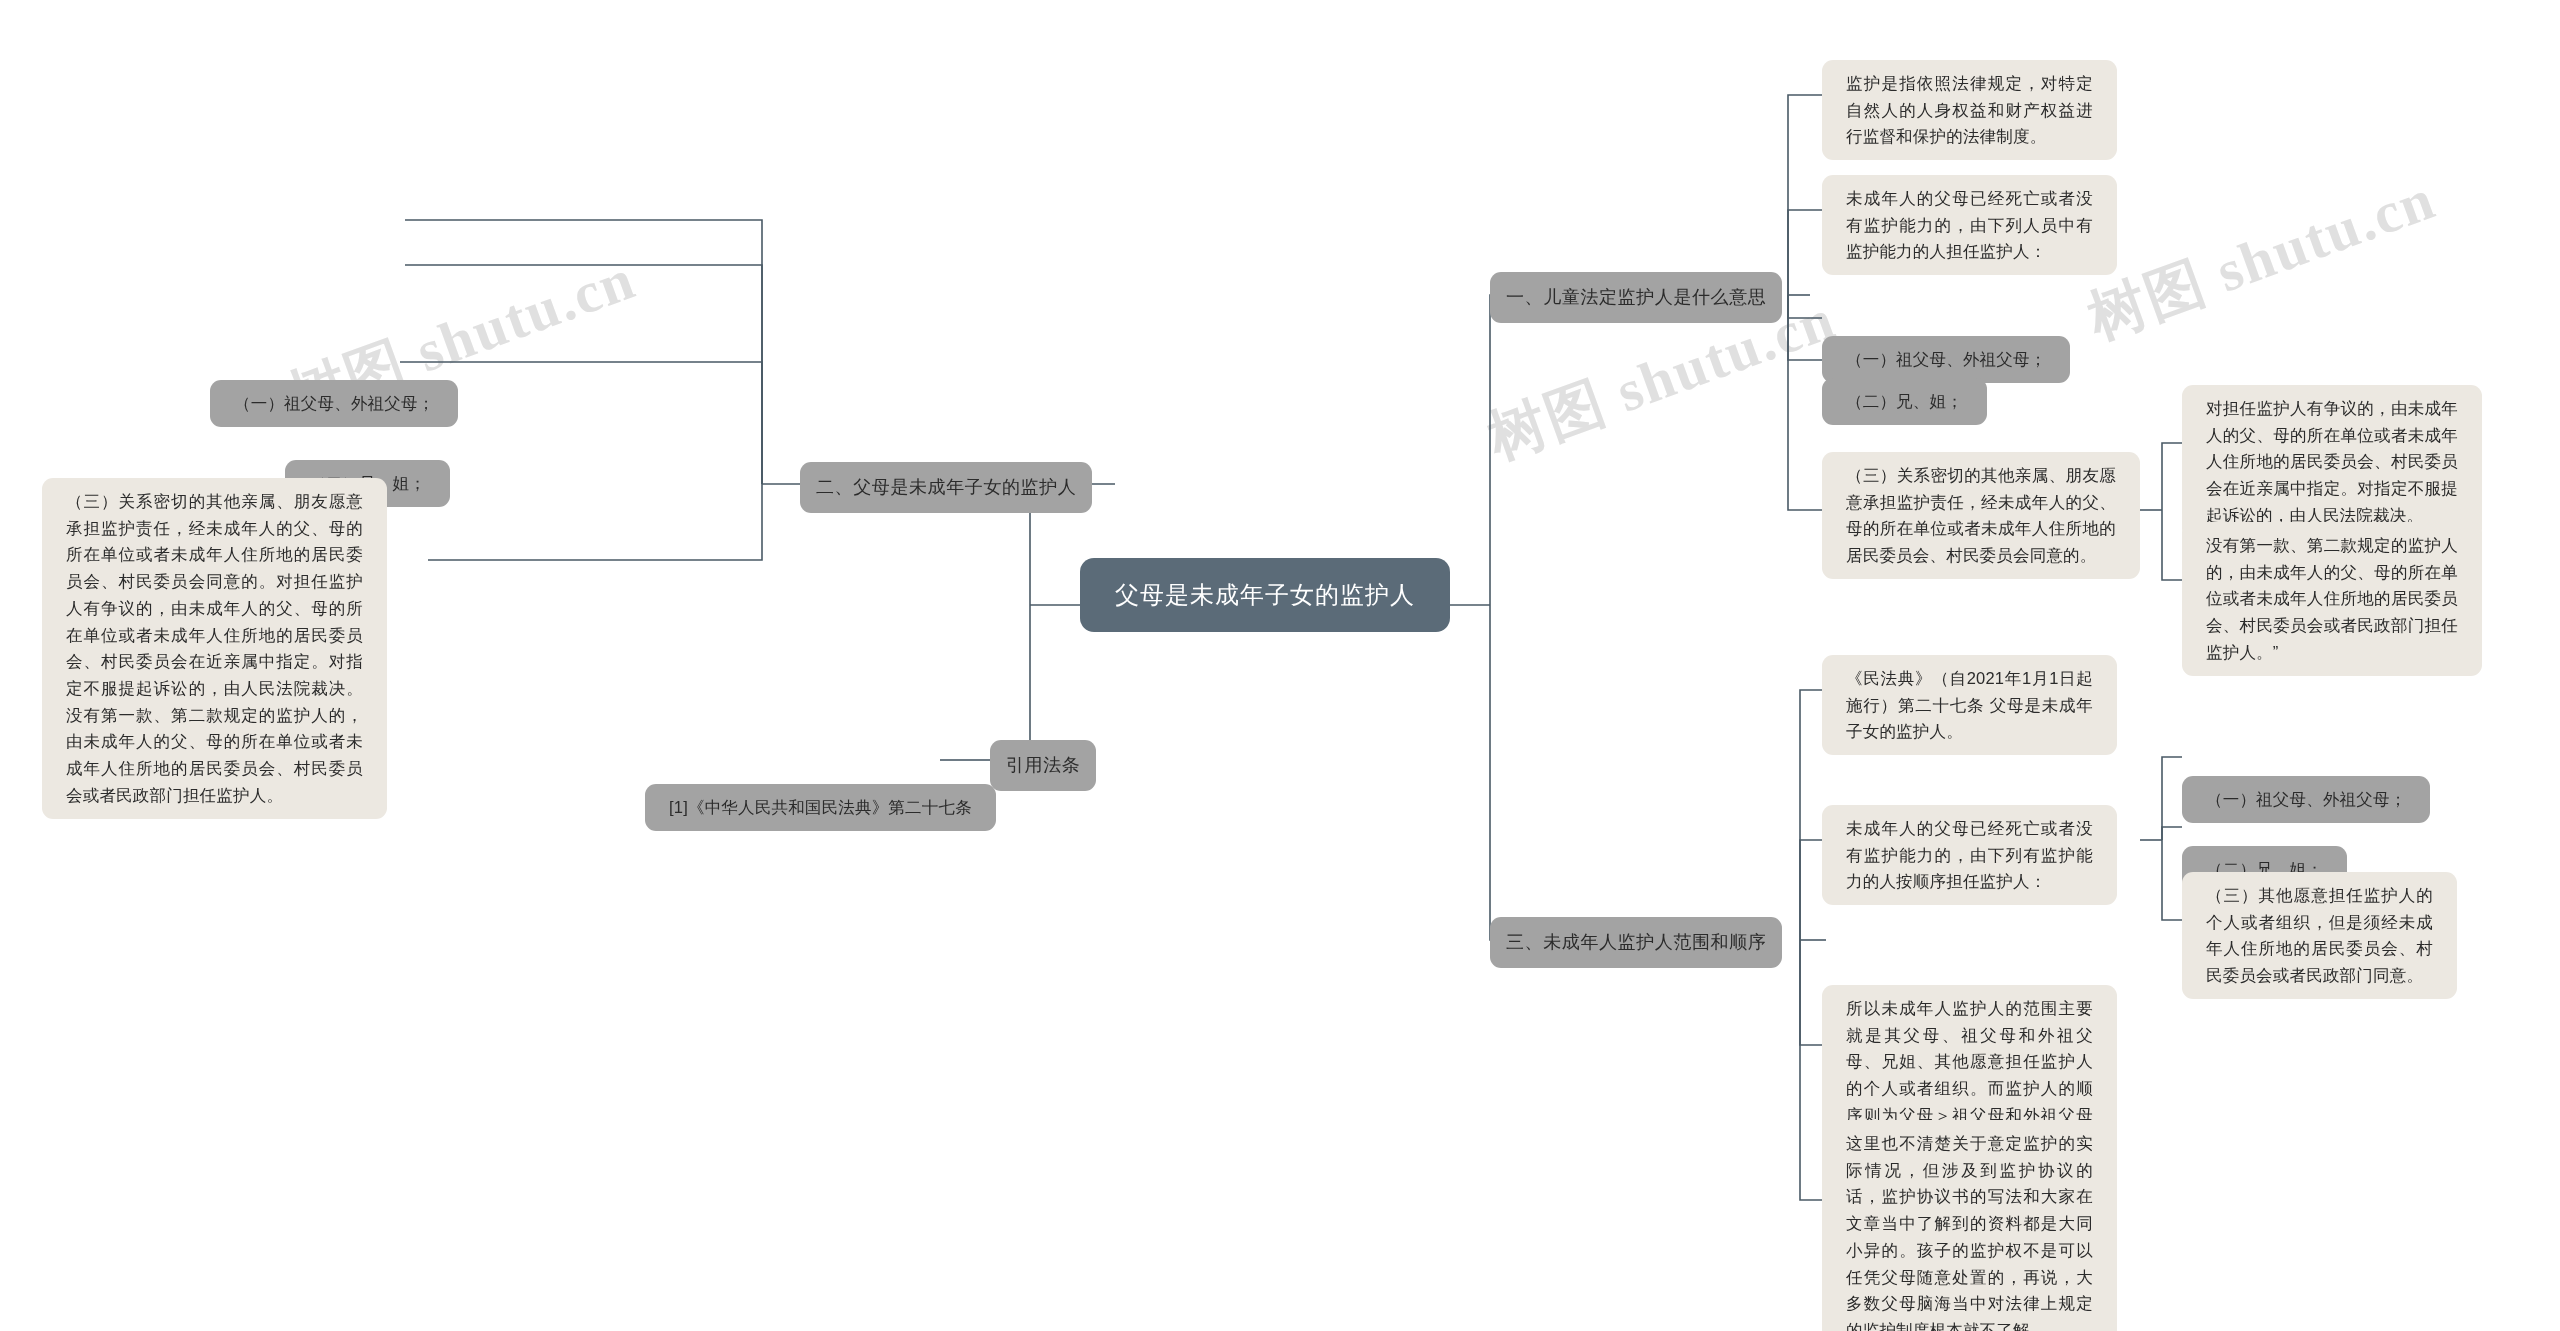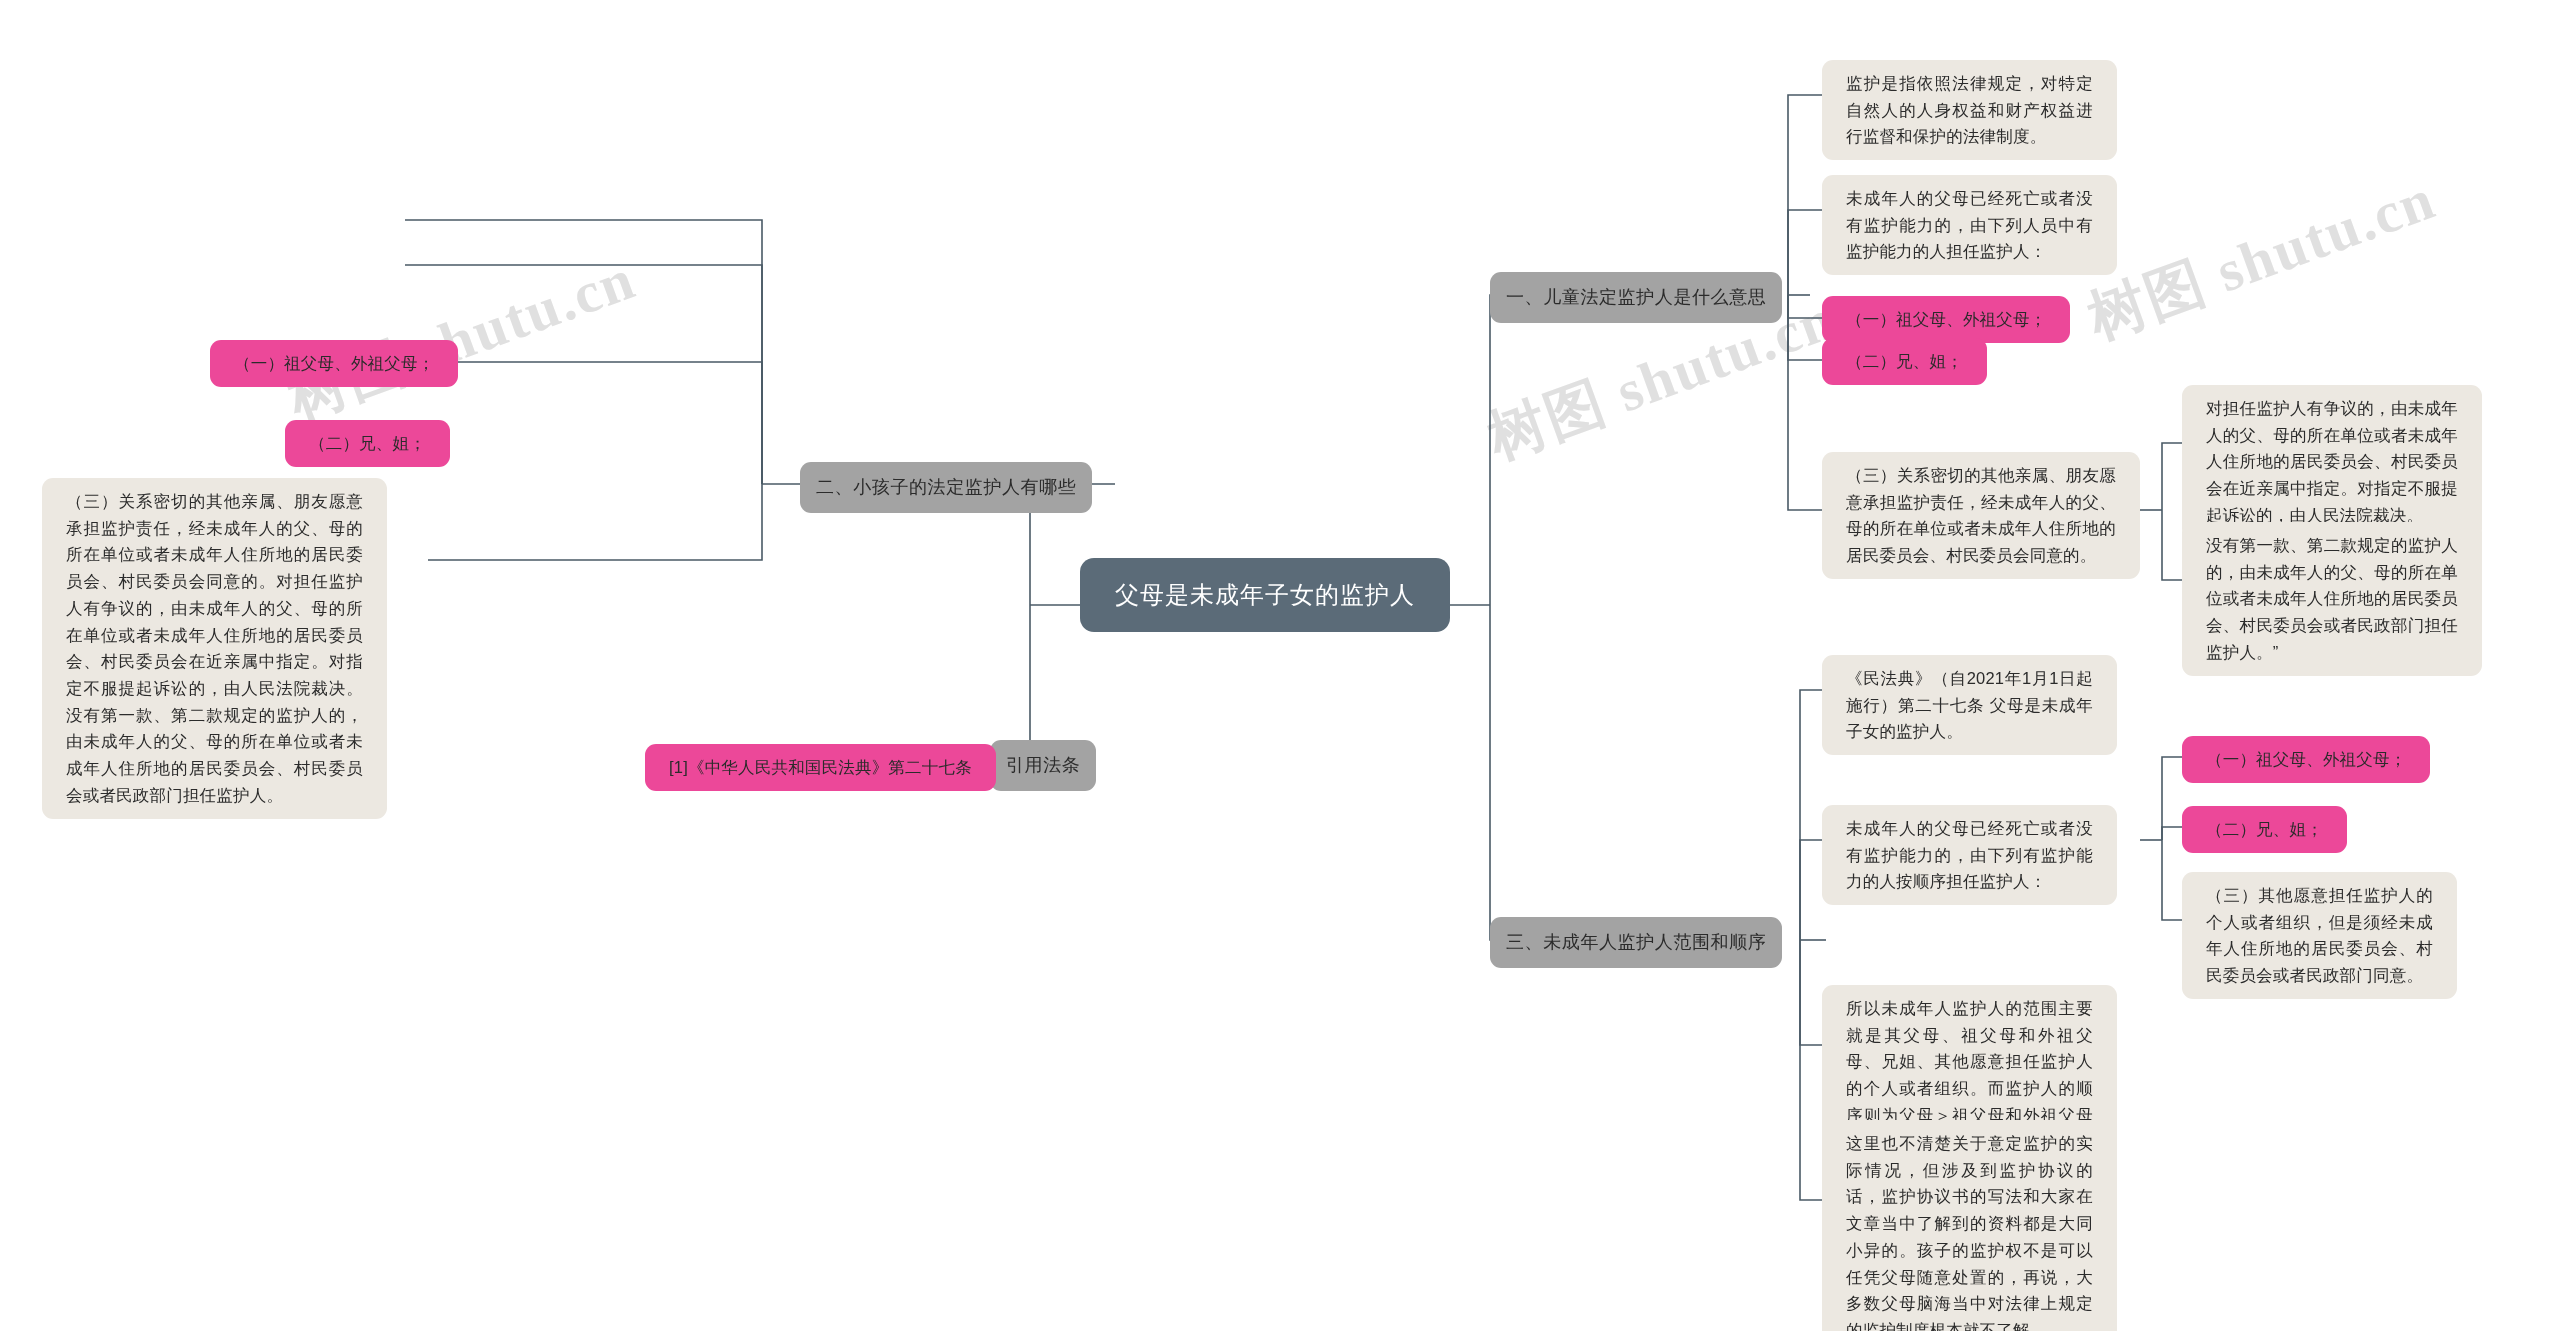--- a/index.html
+++ b/index.html
@@ -59,22 +59,23 @@
     text-align: center;
     padding: 11px 16px;
     white-space: nowrap;
     letter-spacing: 0.6px;
   }
   .leaf-c {
     background: #ece8e1;
     text-align: left;
   }
   .leaf-short {
-    background: #ec4899;
+    background: #a3a3a3;
     white-space: nowrap;
+    margin-top: 40px;
   }
   .just {
     text-align: justify;
     text-justify: inter-ideograph;
   }
 </style>
 </head>
 <body>
 
 <div id="canvas">
@@ -126,21 +127,21 @@
       <path d="M2162 840 L2162 827 L2182 827"></path>
       <path d="M2162 840 L2162 920 L2182 920"></path>
     </g>
   </svg>
 
   <div class="node root" style="left:1080px; top:558px; width:370px;">
     <span>父母是未成年子女的监护人</span>
   </div>
 
   <div class="node branch" style="left:800px; top:462px;">
-    <span>二、小孩子的法定监护人有哪些</span>
+    <span>二、父母是未成年子女的监护人</span>
   </div>
 
 
   <div class="node leaf-short" style="left:210px; top:340px;">
     <span>（一）祖父母、外祖父母；</span>
   </div>
 
   <div class="node leaf-short" style="left:285px; top:420px;">
     <span>（二）兄、姐；</span>
   </div>

